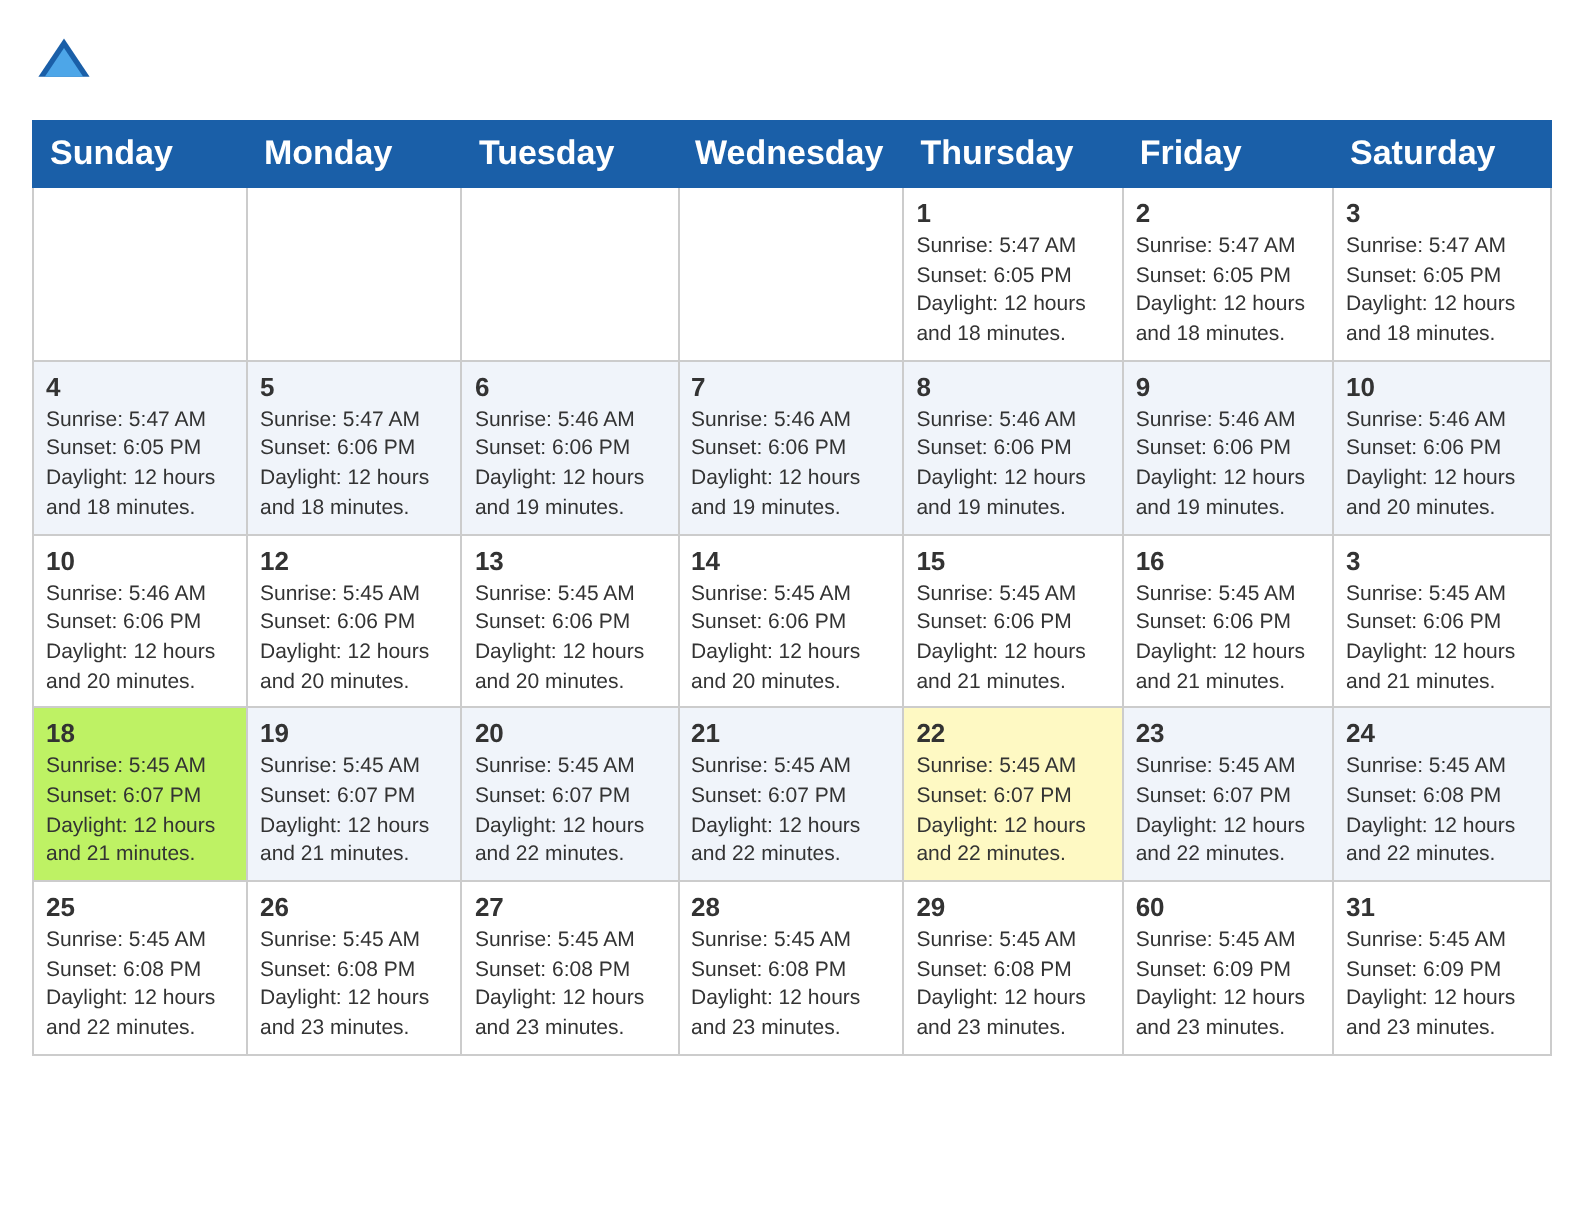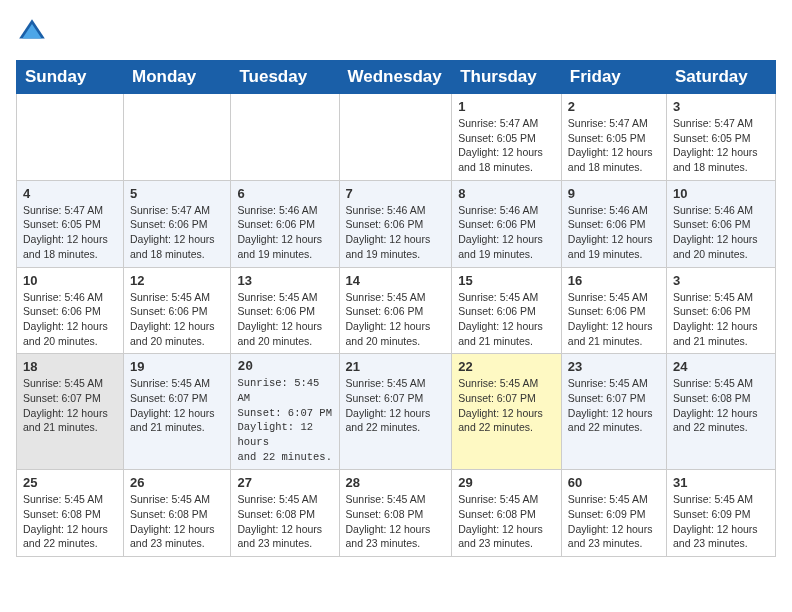--- a/index.html
+++ b/index.html
@@ -247,35 +247,35 @@
         </td>
         <td>
           <span class="day-num">3</span>
           <div class="day-info" style="white-space: pre-line;">Sunrise: 5:45 AM
 Sunset: 6:06 PM
 Daylight: 12 hours
 and 21 minutes.</div>
         </td>
       </tr>
       <tr>
-        <td style="background: #e5e5e5;">
+        <td style="background: #bef264;">
           <span class="day-num">18</span>
           <div class="day-info" style="white-space: pre-line;">Sunrise: 5:45 AM
 Sunset: 6:07 PM
 Daylight: 12 hours
 and 21 minutes.</div>
         </td>
         <td style="background: rgb(240, 244, 250);">
           <span class="day-num">19</span>
           <div class="day-info" style="white-space: pre-line;">Sunrise: 5:45 AM
 Sunset: 6:07 PM
 Daylight: 12 hours
 and 21 minutes.</div>
         </td>
-        <td style="background: rgb(240, 244, 250); font-family: Liberation Mono, monospace;">
+        <td style="background: rgb(240, 244, 250);">
           <span class="day-num">20</span>
           <div class="day-info" style="white-space: pre-line;">Sunrise: 5:45 AM
 Sunset: 6:07 PM
 Daylight: 12 hours
 and 22 minutes.</div>
         </td>
         <td style="background: rgb(240, 244, 250);">
           <span class="day-num">21</span>
           <div class="day-info" style="white-space: pre-line;">Sunrise: 5:45 AM
 Sunset: 6:07 PM

